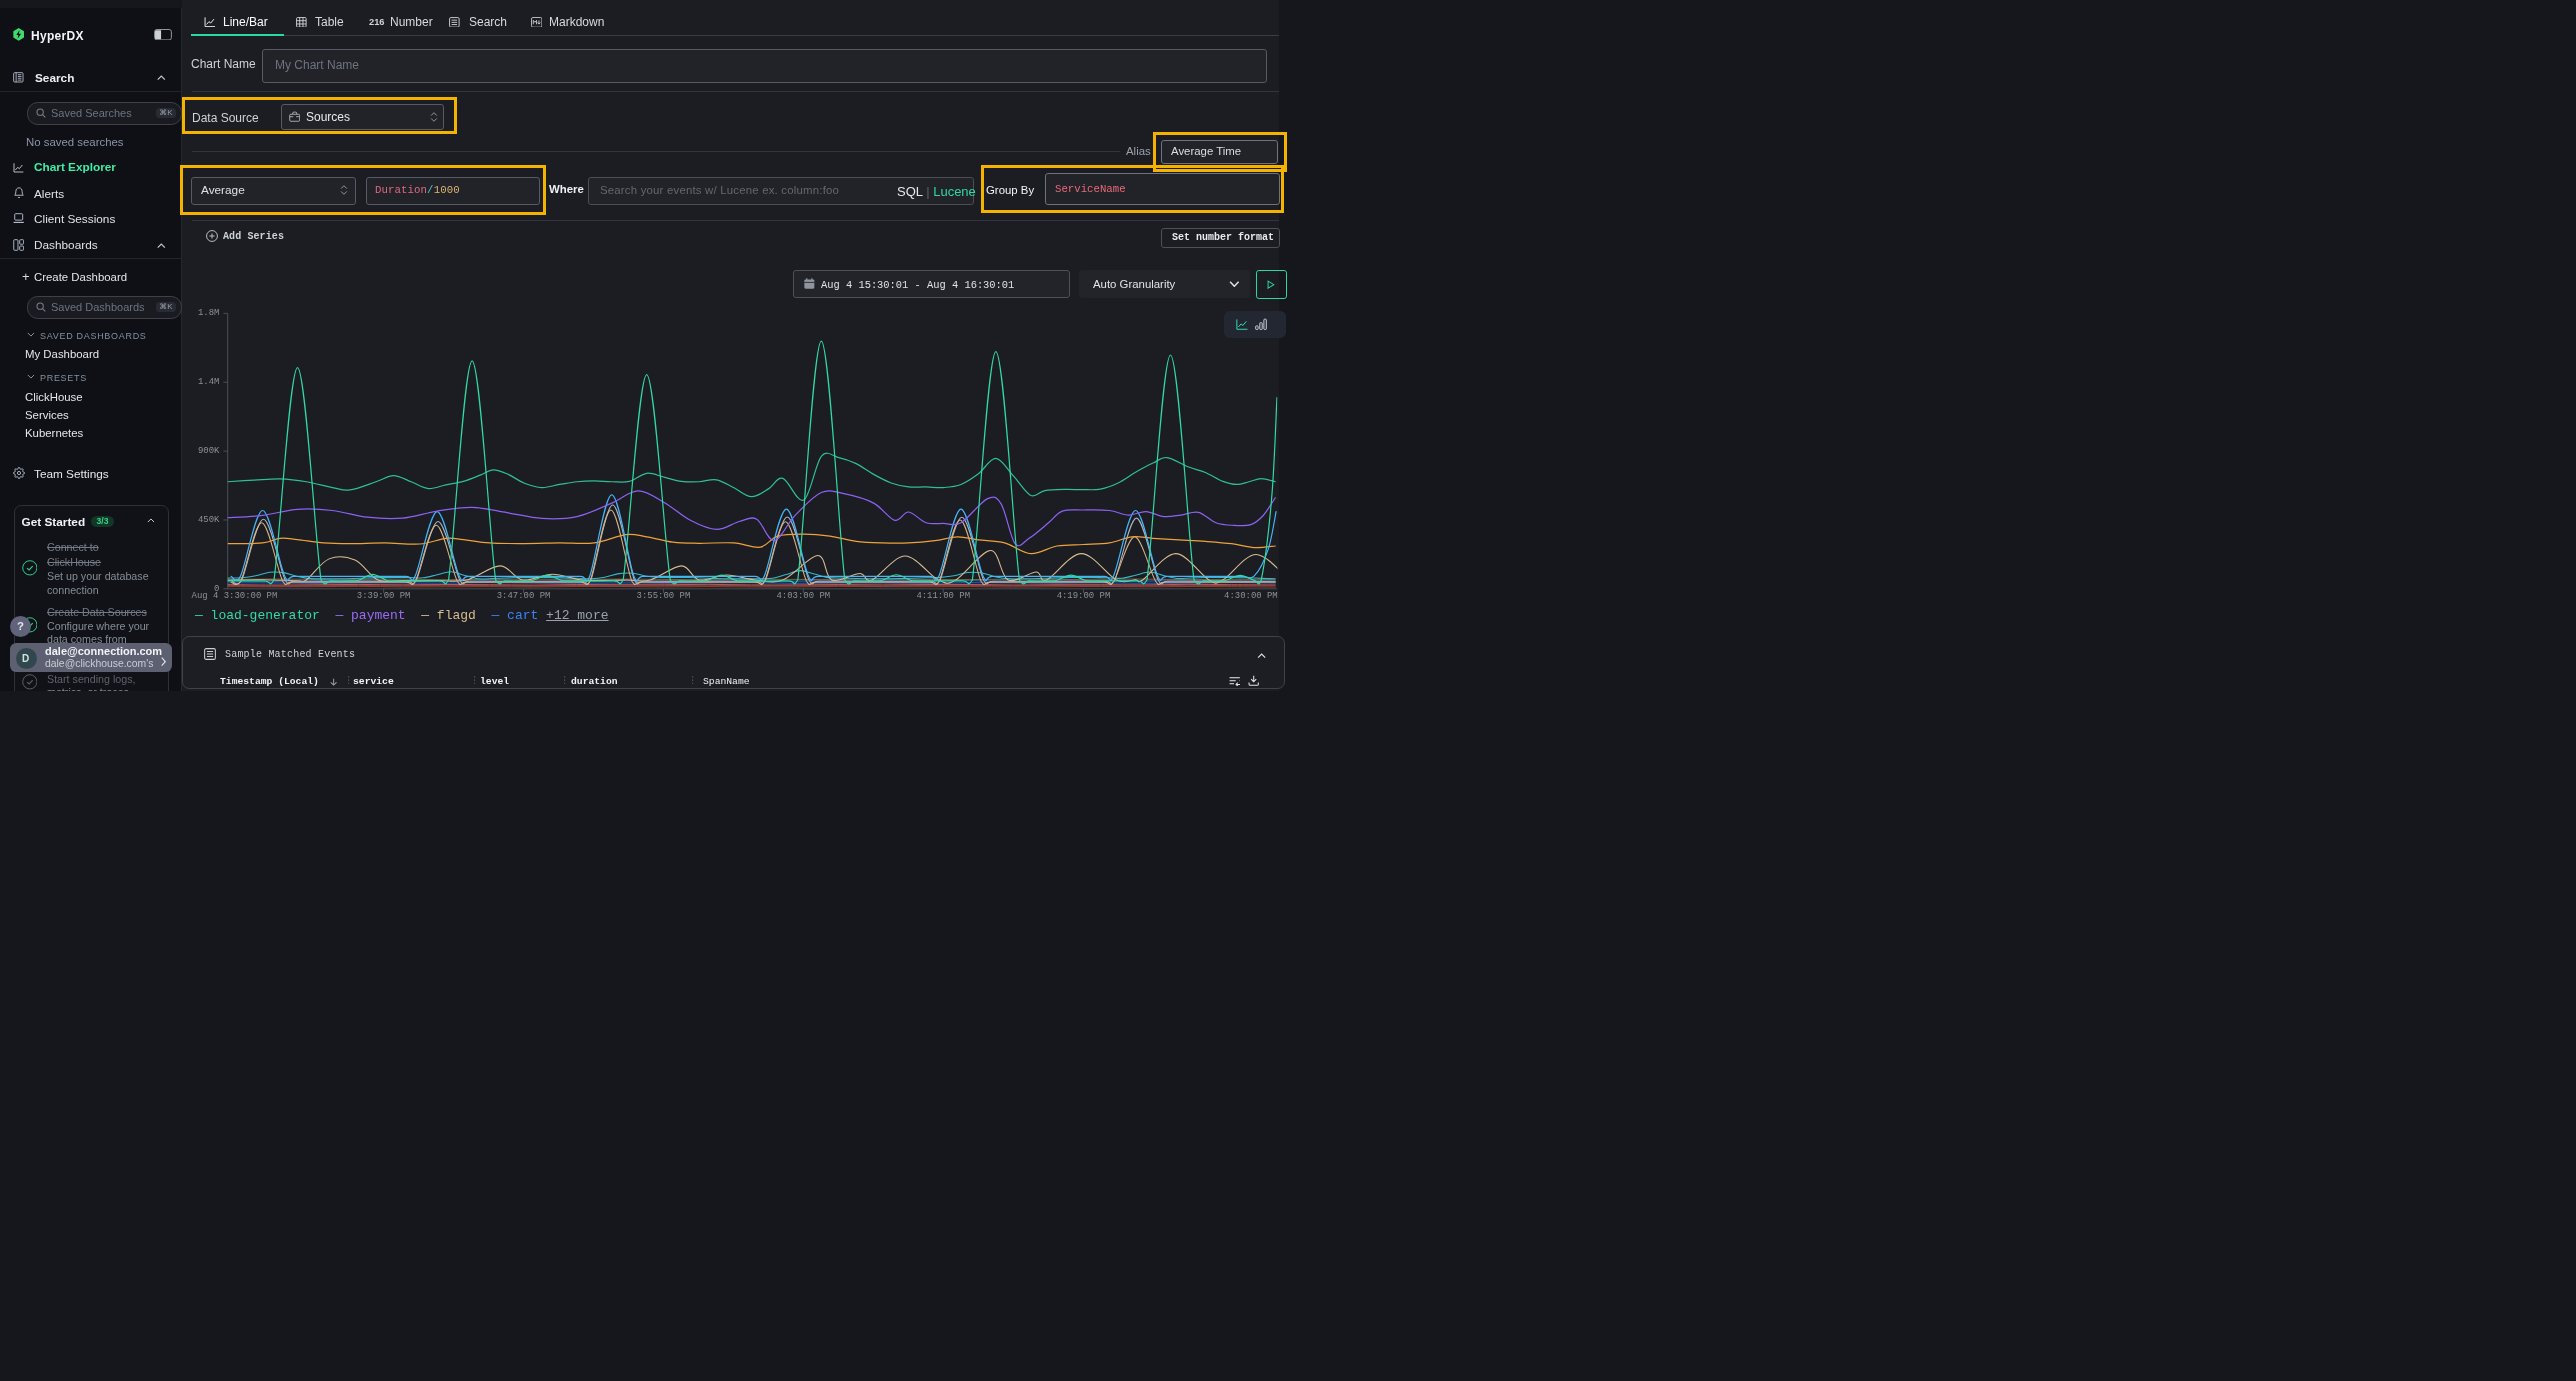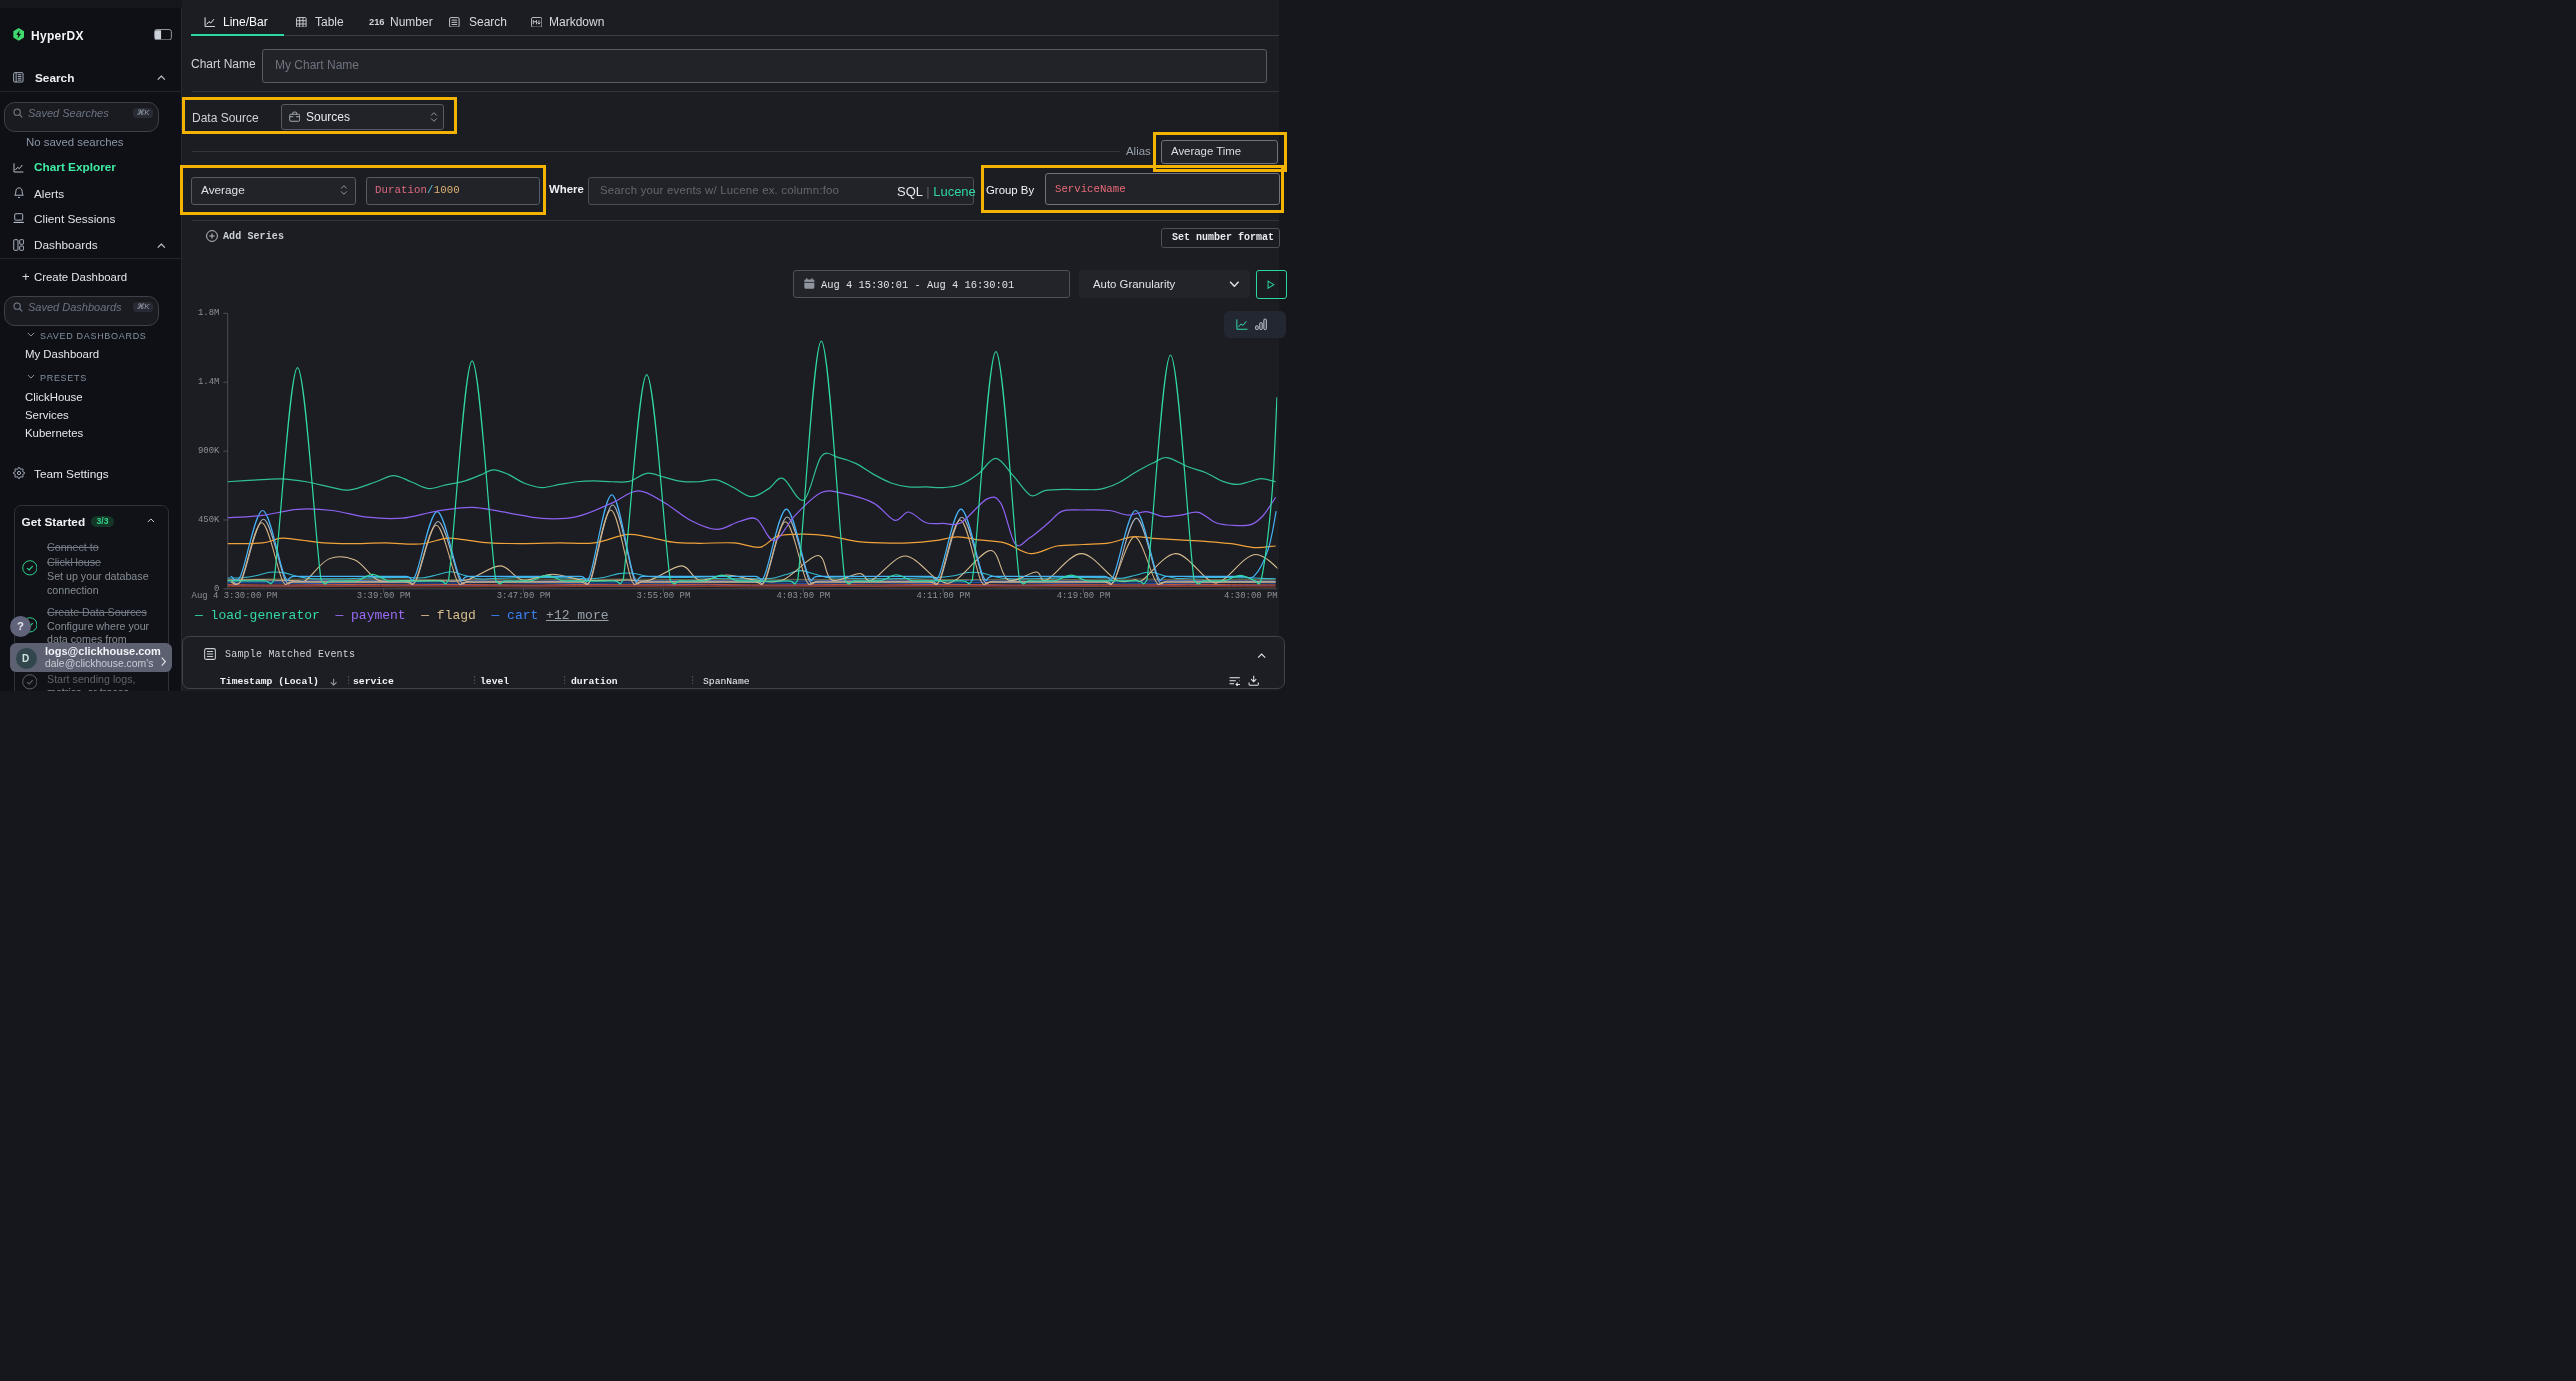--- a/index.html
+++ b/index.html
@@ -7,21 +7,21 @@
 body { font-family:"Liberation Mono", monospace; position:relative; color:#e8eaee; }
 .abs { position:absolute; }
 .sans { font-family:"Liberation Sans", sans-serif; }
 svg.ic { display:block; }
 
 
 #sidebar { position:absolute; left:0; top:0; width:182px; height:691px; background:#0e1015; border-right:0.7px solid #26282f;margin-top:8px; }
 .sdiv { position:absolute; left:0; width:182px; height:0.7px; background:#23252c; }
 .navtxt { font-family:"Liberation Sans", sans-serif; color:#dee1e6; font-size:11.8px; }
 .dimtxt { font-family:"Liberation Sans", sans-serif; color:#8b95a6; }
-.pill { position:absolute; left:4px; width:155px; height:30px; border:0.7px solid #3e4149; border-radius:10.7px; background:#191b21;font-style:italic; }
+.pill { position:absolute; left:27px; width:155px; height:23px; border:0.7px solid #3e4149; border-radius:10.7px; background:#191b21; }
 .pill .ph { position:absolute; left:23px; top:4.3px; font-family:"Liberation Sans", sans-serif; font-size:11px; color:#6d7380; }
 .pill .kbd { position:absolute; right:5px; top:4.7px; background:#282b33; border-radius:3.6px; color:#969ca7; font-size:7.9px; padding:0.7px 3.6px; font-family:"Liberation Sans", sans-serif; }
 
 
 #main { position:absolute; left:182px; top:0; width:1097px; height:691px; background:#1b1d23; }
 #rightgutter { position:absolute; left:1279px; top:0; width:8.6px; height:691px; background:#16171c; }
 .inp { position:absolute; border:0.7px solid #565b65; border-radius:2.9px; background:#212329; }
 .hl { position:absolute; border:3.6px solid #f5b301; }
 .lbl { position:absolute; color:#ced2d9; font-size:12px; font-family:"Liberation Sans", sans-serif; }
 </style>
@@ -156,21 +156,21 @@
   <svg class="ic abs" style="left:21.5px;top:666px" width="15.7" height="15.7" viewBox="0 0 22 22" fill="none">
       <circle cx="11" cy="11" r="10" stroke="#5a6068" stroke-width="1.4"></circle>
       <path d="M7 11.3 L10 14 L15 8.6" stroke="#5a6068" stroke-width="1.6" fill="none"></path>
     </svg>
   <div class="abs sans" style="left:47px;top:665px;font-size:10.7px;color:#5d626b">Start sending logs,</div>
   <div class="abs sans" style="left:47px;top:678px;font-size:10.7px;color:#868c95">metrics, or traces</div>
 
   <div class="abs" style="left:10px;top:635px;width:162px;height:29px;background:#5c6071;border-radius:6.4px"></div>
   <div class="abs" style="left:15.7px;top:640px;width:21px;height:21px;border-radius:50%;background:#32474d"></div>
   <div class="abs sans" style="left:22px;top:645px;font-size:10px;font-weight:bold;color:#cfe3de">D</div>
-  <div class="abs sans" style="left:45px;top:637px;font-size:11px;font-weight:bold;color:#f2f3f6">logs@clickhouse.com</div>
+  <div class="abs sans" style="left:45px;top:637px;font-size:11px;font-weight:bold;color:#f2f3f6">dale@connection.com</div>
   <div class="abs sans" style="left:45px;top:650px;font-size:10.4px;color:#c9ccd6">dale@clickhouse.com's</div>
   <svg class="ic abs" style="left:161px;top:649px" width="5" height="9.3" viewBox="0 0 7 13" fill="none" stroke="#e2e4ea" stroke-width="1.6">
       <path d="M1 1 L6 6.5 L1 12"></path>
     </svg>
 
   <div class="abs sans" style="left:10px;top:608px;width:21px;height:21px;border-radius:50%;background:#60637a;color:#e4e6ee;font-weight:bold;font-size:11.4px;text-align:center;line-height:21px">?</div>
 </div>
 
 <div class="abs" style="left:192px;top:0;width:1087px;height:36px;border-bottom:1.1px solid #3a3d45"></div>
 <div class="abs" style="left:191px;top:34px;width:93px;height:2.1px;background:#2bd9a0"></div>

